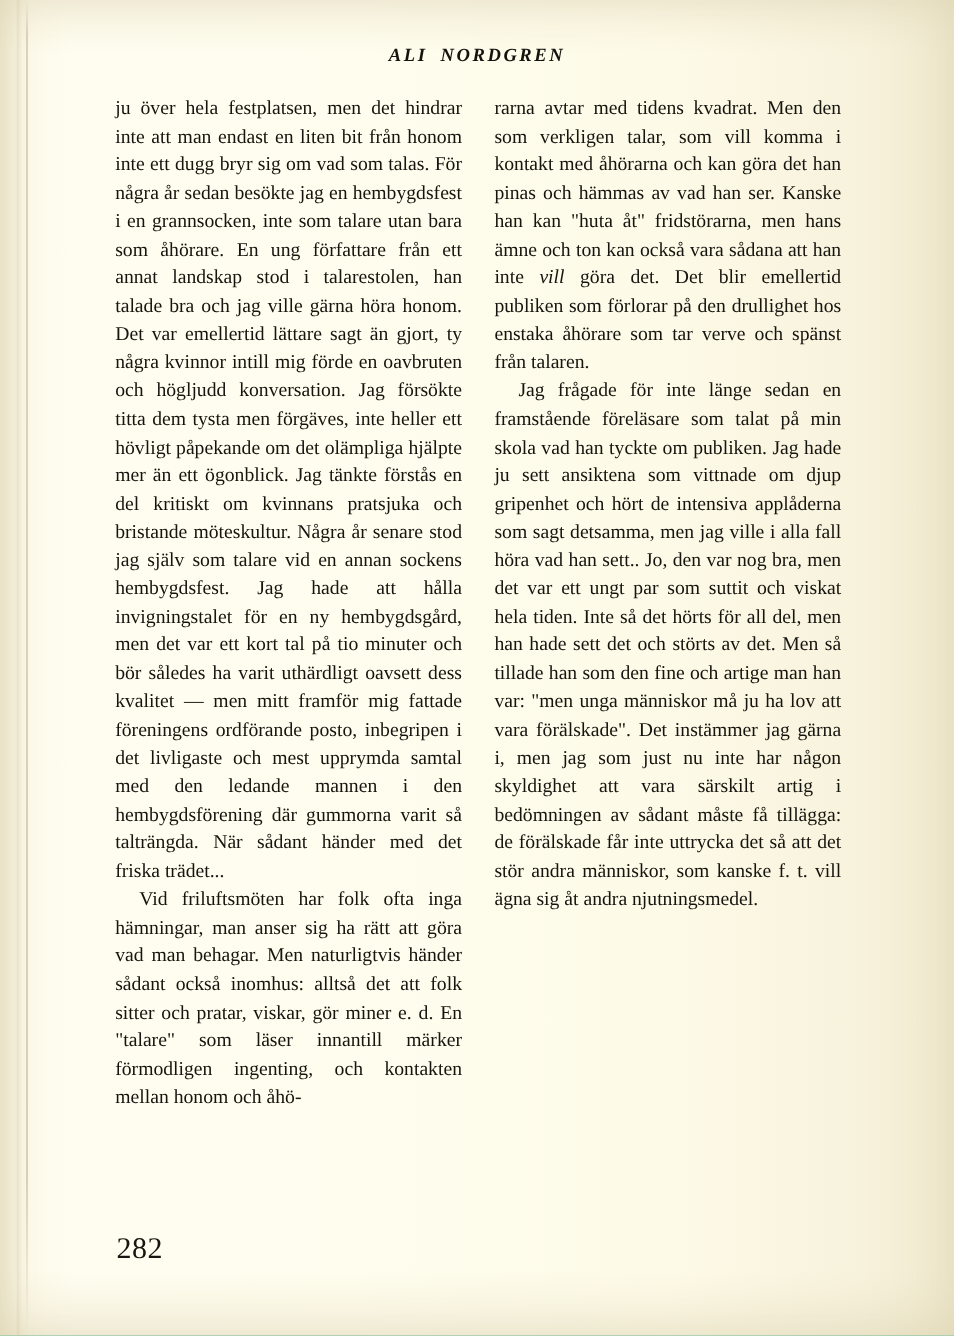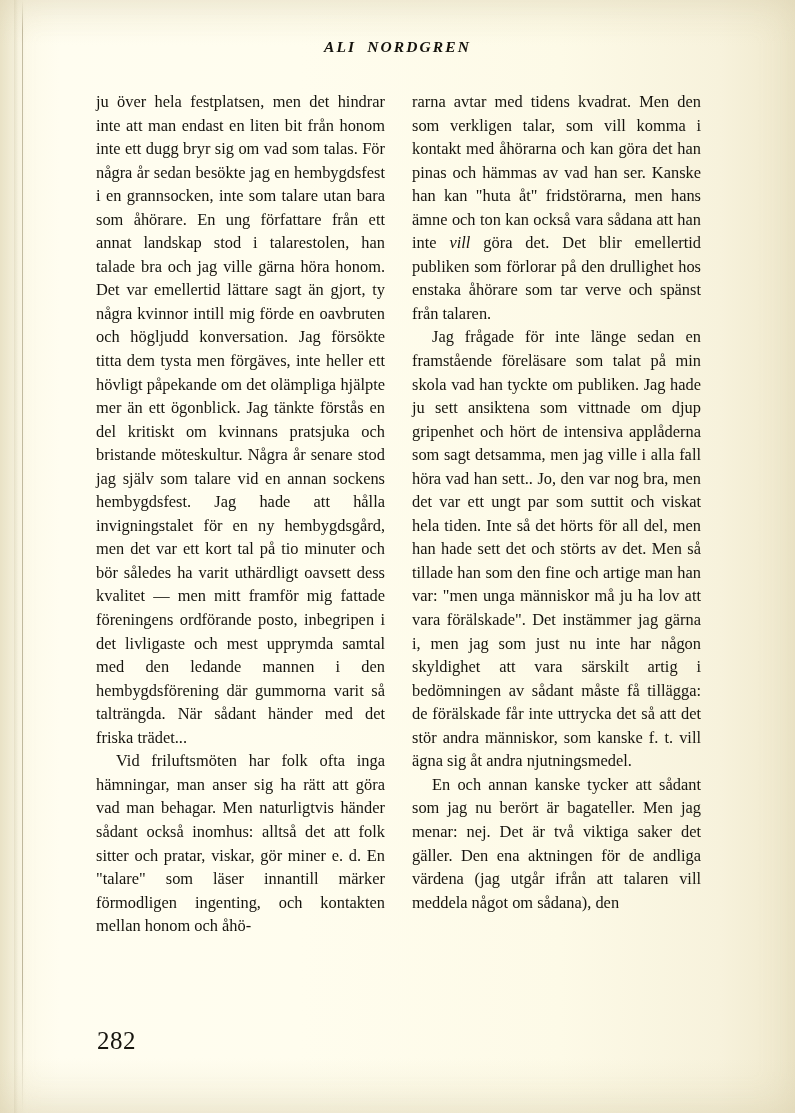--- a/index.html
+++ b/index.html
@@ -83,21 +83,20 @@
 
   
   #columns {
     position: absolute;
     left: 96px;
     top: 78px;
     width: 605px;
     height: 930px;
     display: flex;
     gap: 27px;
-    margin-top: 12px;
   }
   .column {
     width: 289px;
     font-size: 16.4px;
     line-height: 23.55px;
     text-align: justify;
     text-justify: inter-word;
     hyphens: manual;
     color: #16140e;
   }
@@ -151,21 +150,20 @@
     <div id="columns">
 
       <div class="column" id="column-left">
           <p>ju över hela festplatsen, men det hindrar inte att man endast en liten bit från honom inte ett dugg bryr sig om vad som talas. För några år sedan besökte jag en hembygdsfest i en grannsocken, inte som talare utan bara som åhörare. En ung författare från ett annat landskap stod i talarestolen, han talade bra och jag ville gärna höra honom. Det var emellertid lättare sagt än gjort, ty några kvinnor intill mig förde en oavbruten och högljudd konversation. Jag försökte titta dem tysta men förgäves, inte heller ett hövligt påpekande om det olämpliga hjälpte mer än ett ögonblick. Jag tänkte förstås en del kritiskt om kvinnans pratsjuka och bristande möteskultur. Några år senare stod jag själv som talare vid en annan sockens hembygdsfest. Jag hade att hålla invigningstalet för en ny hembygdsgård, men det var ett kort tal på tio minuter och bör således ha varit uthärdligt oavsett dess kvalitet — men mitt framför mig fattade föreningens ordförande posto, inbegripen i det livligaste och mest upprymda samtal med den ledande mannen i den hembygdsförening där gummorna varit så talträngda. När sådant händer med det friska trädet...</p>
           <p class="indent">Vid friluftsmöten har folk ofta inga hämningar, man anser sig ha rätt att göra vad man behagar. Men naturligtvis händer sådant också inomhus: alltså det att folk sitter och pratar, viskar, gör miner e. d. En "talare" som läser innantill märker förmodligen ingenting, och kontakten mellan honom och åhö-</p>
         </div>
 
       <div class="column" id="column-right">
           <p>rarna avtar med tidens kvadrat. Men den som verkligen talar, som vill komma i kontakt med åhörarna och kan göra det han pinas och hämmas av vad han ser. Kanske han kan "huta åt" fridstörarna, men hans ämne och ton kan också vara sådana att han inte <i>vill</i> göra det. Det blir emellertid publiken som förlorar på den drullighet hos enstaka åhörare som tar verve och spänst från talaren.</p>
           <p class="indent">Jag frågade för inte länge sedan en framstående föreläsare som talat på min skola vad han tyckte om publiken. Jag hade ju sett ansiktena som vittnade om djup gripenhet och hört de intensiva applåderna som sagt detsamma, men jag ville i alla fall höra vad han sett.. Jo, den var nog bra, men det var ett ungt par som suttit och viskat hela tiden. Inte så det hörts för all del, men han hade sett det och störts av det. Men så tillade han som den fine och artige man han var: "men unga människor må ju ha lov att vara förälskade". Det instämmer jag gärna i, men jag som just nu inte har någon skyldighet att vara särskilt artig i bedömningen av sådant måste få tillägga: de förälskade får inte uttrycka det så att det stör andra människor, som kanske f. t. vill ägna sig åt andra njutningsmedel.</p>
-          <p class="indent">En och annan kanske tycker att sådant som jag nu berört är bagateller. Men jag menar: nej. Det är två viktiga saker det gäller. Den ena aktningen för de andliga värdena (jag utgår ifrån att talaren vill meddela något om sådana), den</p>
         </div>
 
     </div>
 
     <div id="page-number">282</div>
 
     <div id="edge-shade"></div>
   </div>
 </div>
 

